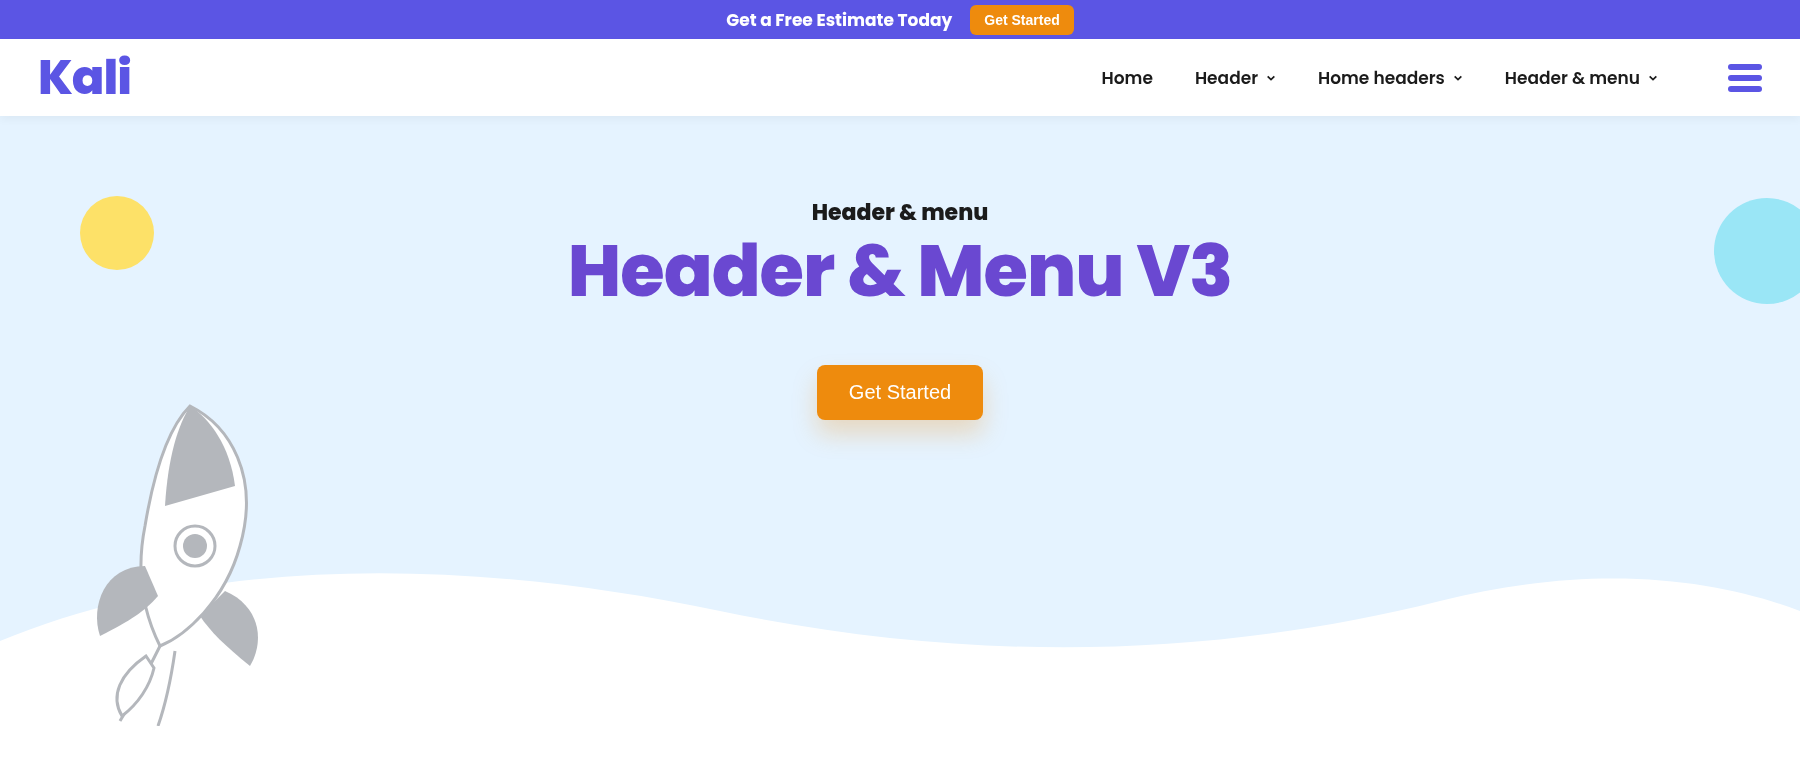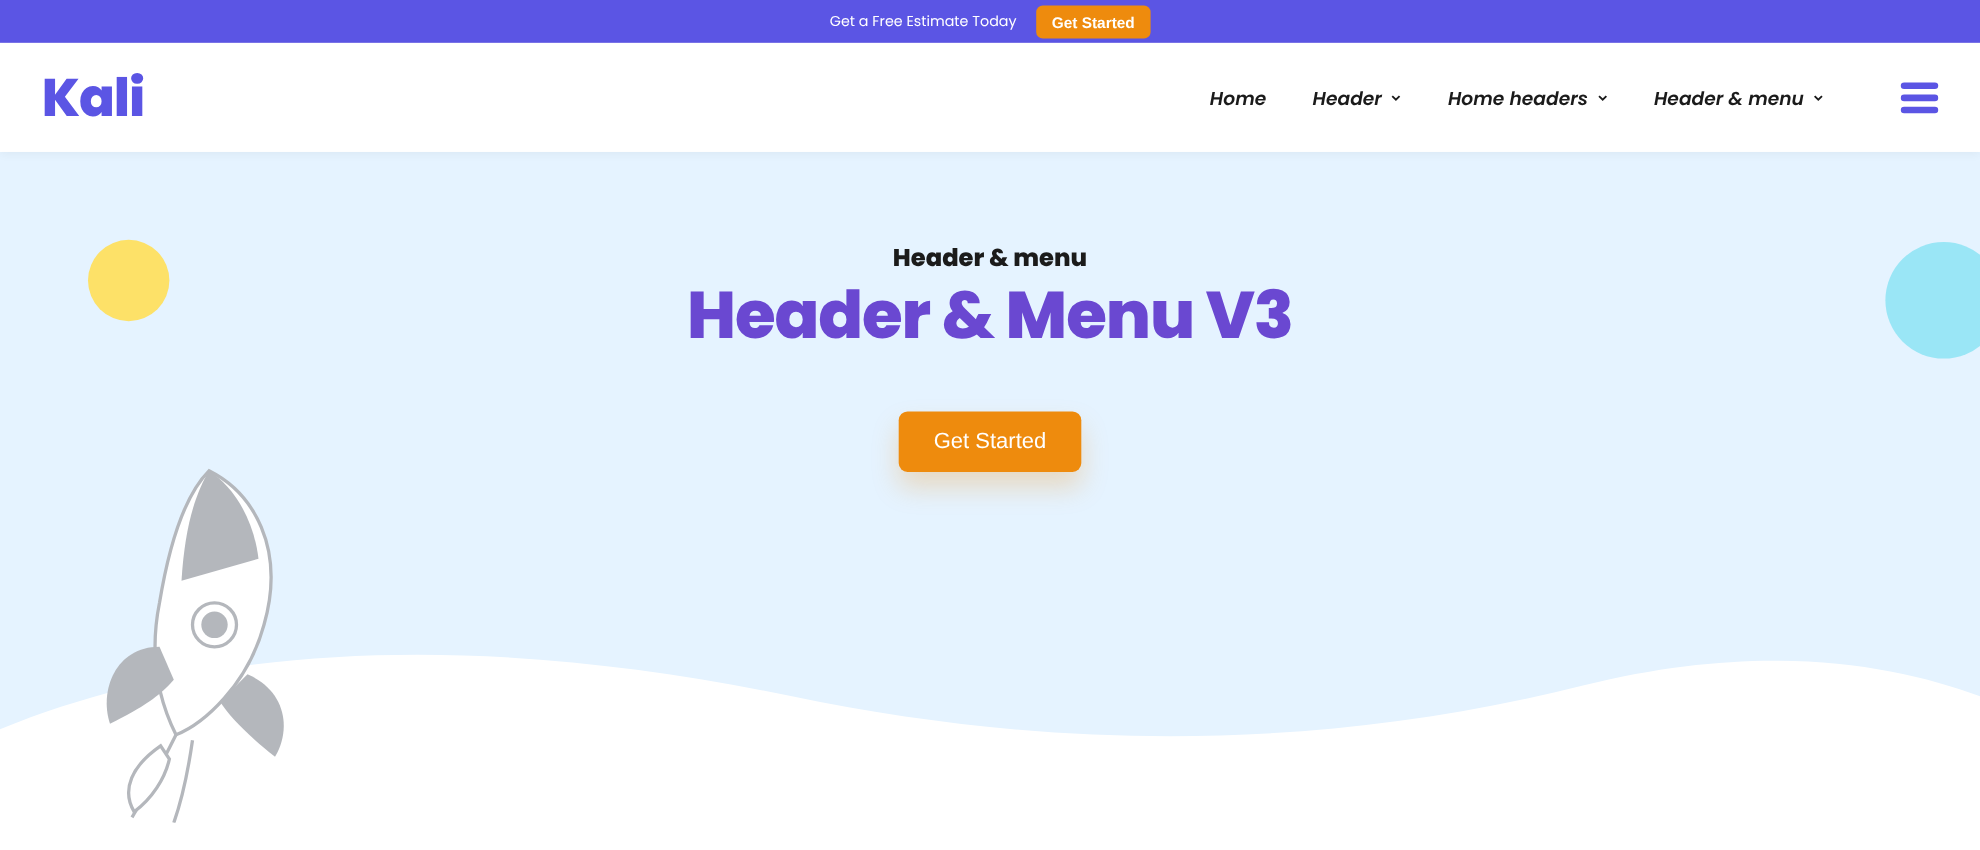--- a/index.html
+++ b/index.html
@@ -17,62 +17,61 @@
   .promo-bar {
     background: #5b55e4;
     color: #fff;
     display: flex;
     align-items: center;
     justify-content: center;
     gap: 18px;
     height: 39px;
   }
   .promo-text {
-    font-weight: 400;
-    font-size: 13px;
+    font-weight: 700;
+    font-size: 17px;
   }
   .promo-btn {
     background: #ee8b0d;
     color: #fff;
     font-weight: 700;
     font-size: 14px;
     padding: 7px 14px;
     border-radius: 6px;
     border: none;
     cursor: pointer;
   }
 
   
   .navbar {
     display: flex;
     align-items: center;
     justify-content: space-between;
     padding: 0 38px;
-    height: 99px;
+    height: 77px;
     background: #ffffff;
     box-shadow: 0 4px 8px rgba(0,0,0,0.04);
     position: relative;
     z-index: 5;
   }
   .logo {
     font-weight: 800;
     font-size: 48px;
     letter-spacing: -1px;
     color: #5b55e4;
   }
   .nav-right {
     display: flex;
     align-items: center;
     gap: 42px;
   }
   .nav-links {
     display: flex;
     align-items: flex-start;
     gap: 42px;
-    font-style: italic;
   }
   .nav-link {
     display: flex;
     align-items: center;
     gap: 8px;
     font-weight: 600;
     font-size: 17px;
     color: #1b1b1b;
     cursor: pointer;
   }
@@ -170,21 +169,21 @@
     padding-top: 80px;
   }
   .hero-eyebrow {
     font-weight: 800;
     font-size: 22px;
     color: #1b1b1b;
     margin-bottom: 4px;
   }
   .hero-title {
     font-weight: 800;
-    font-size: 60px;
+    font-size: 72px;
     color: #6a48d1;
     line-height: 1.05;
     letter-spacing: -1px;
   }
   .hero-cta {
     margin-top: 56px;
   }
   .cta-btn {
     background: #ee8b0d;
     color: #fff;

